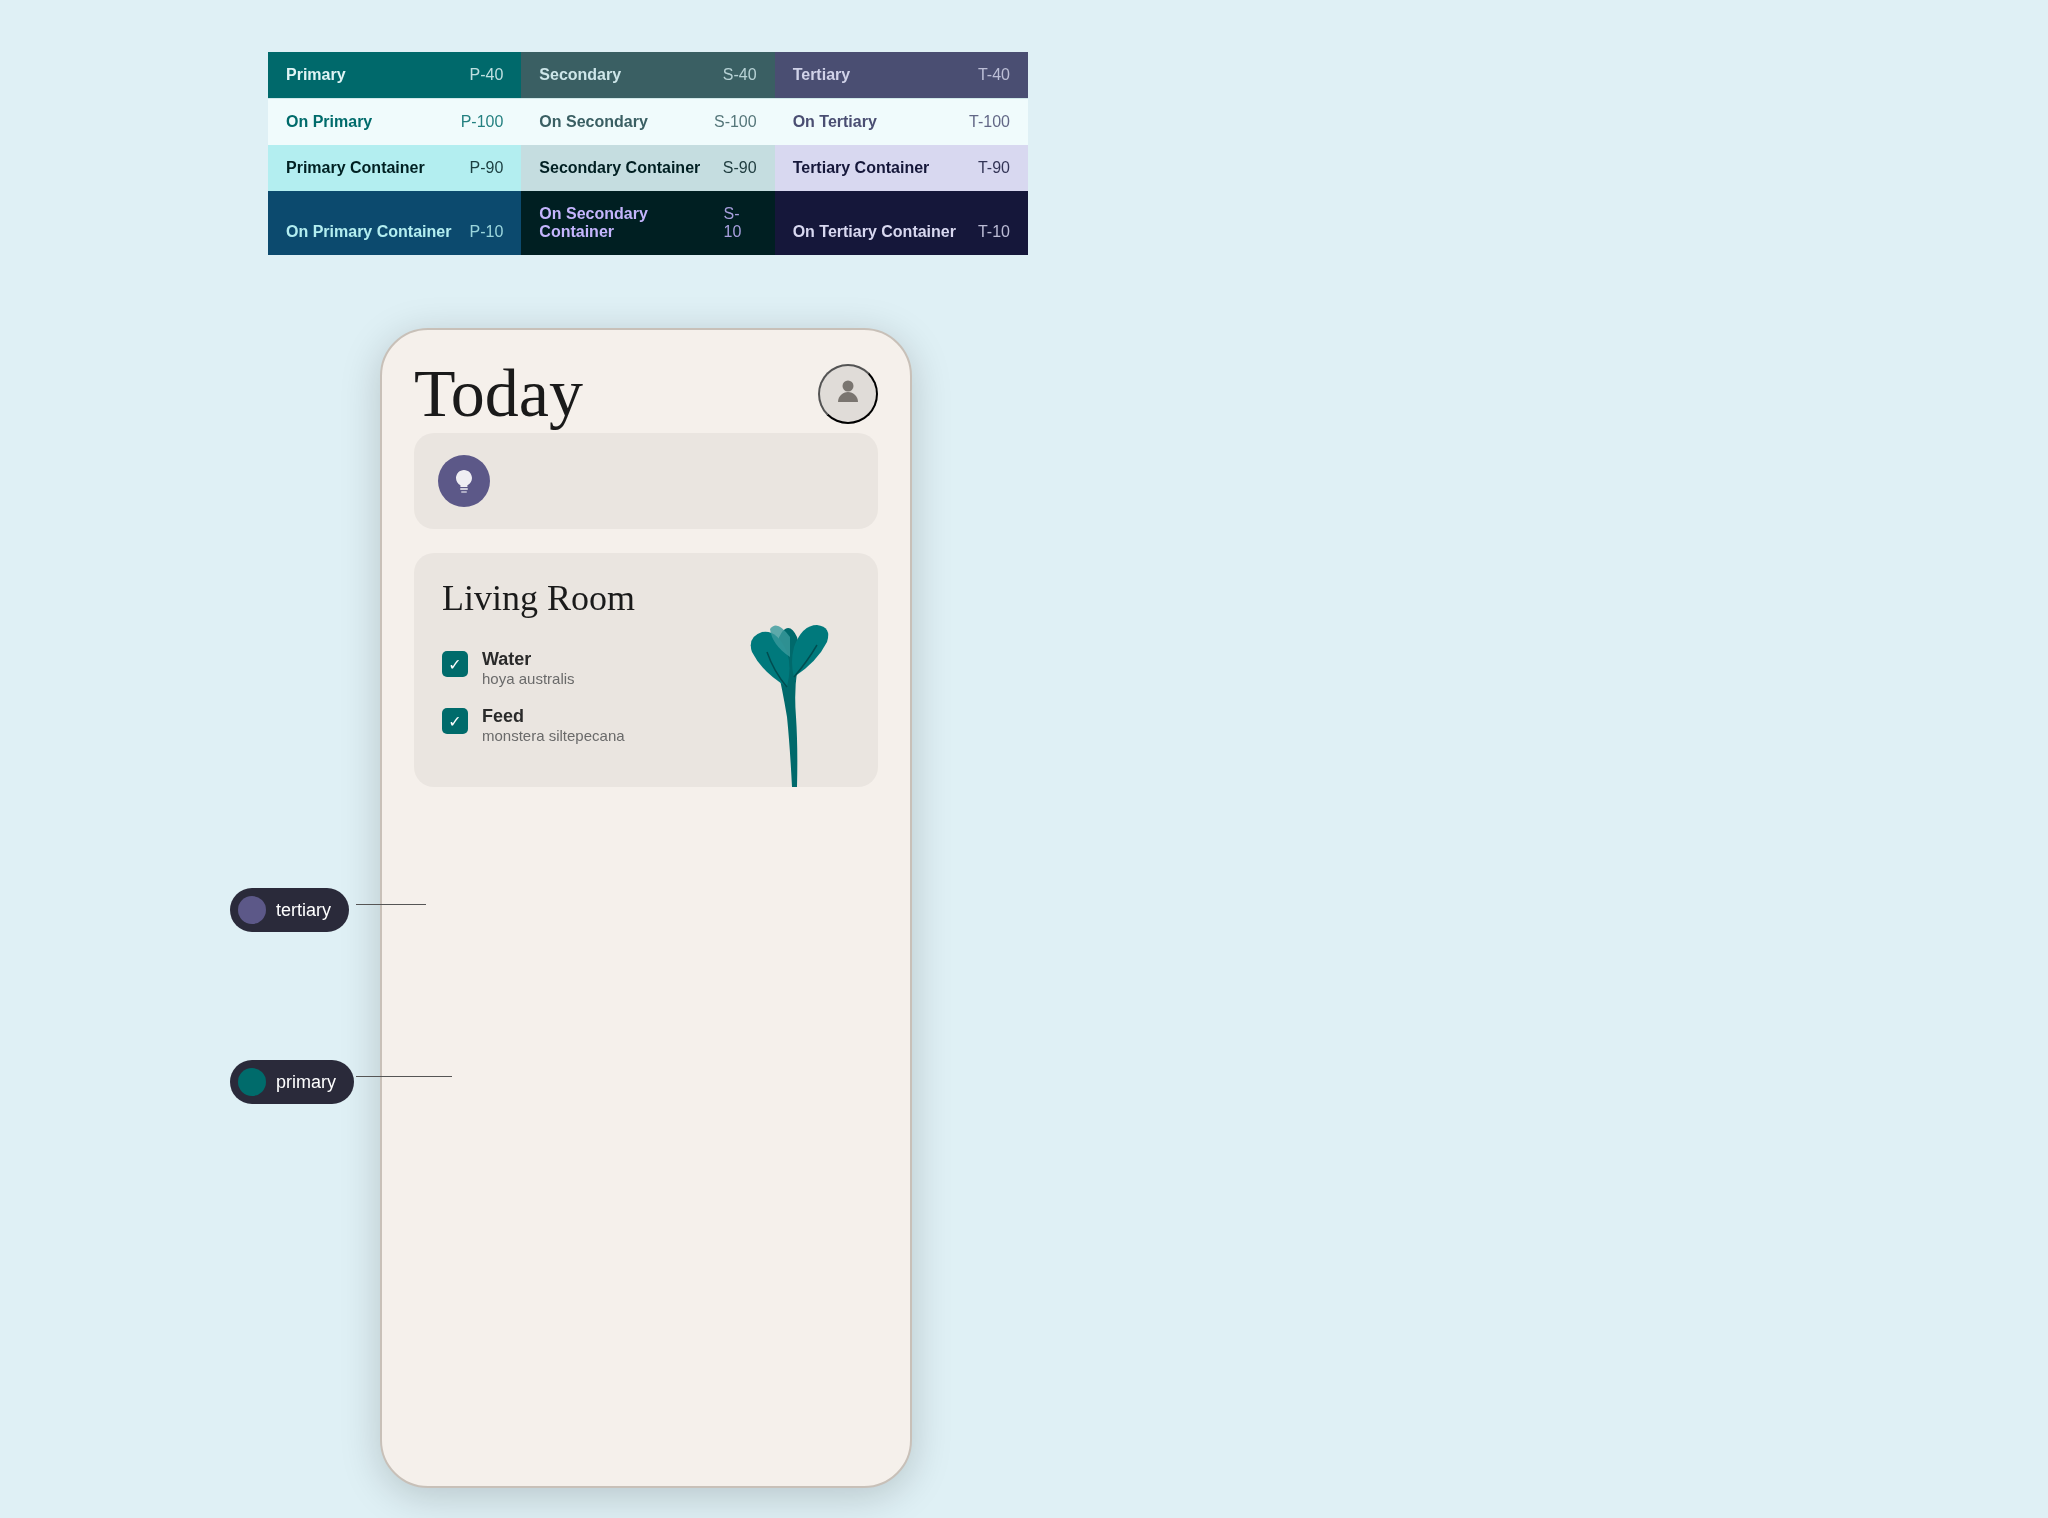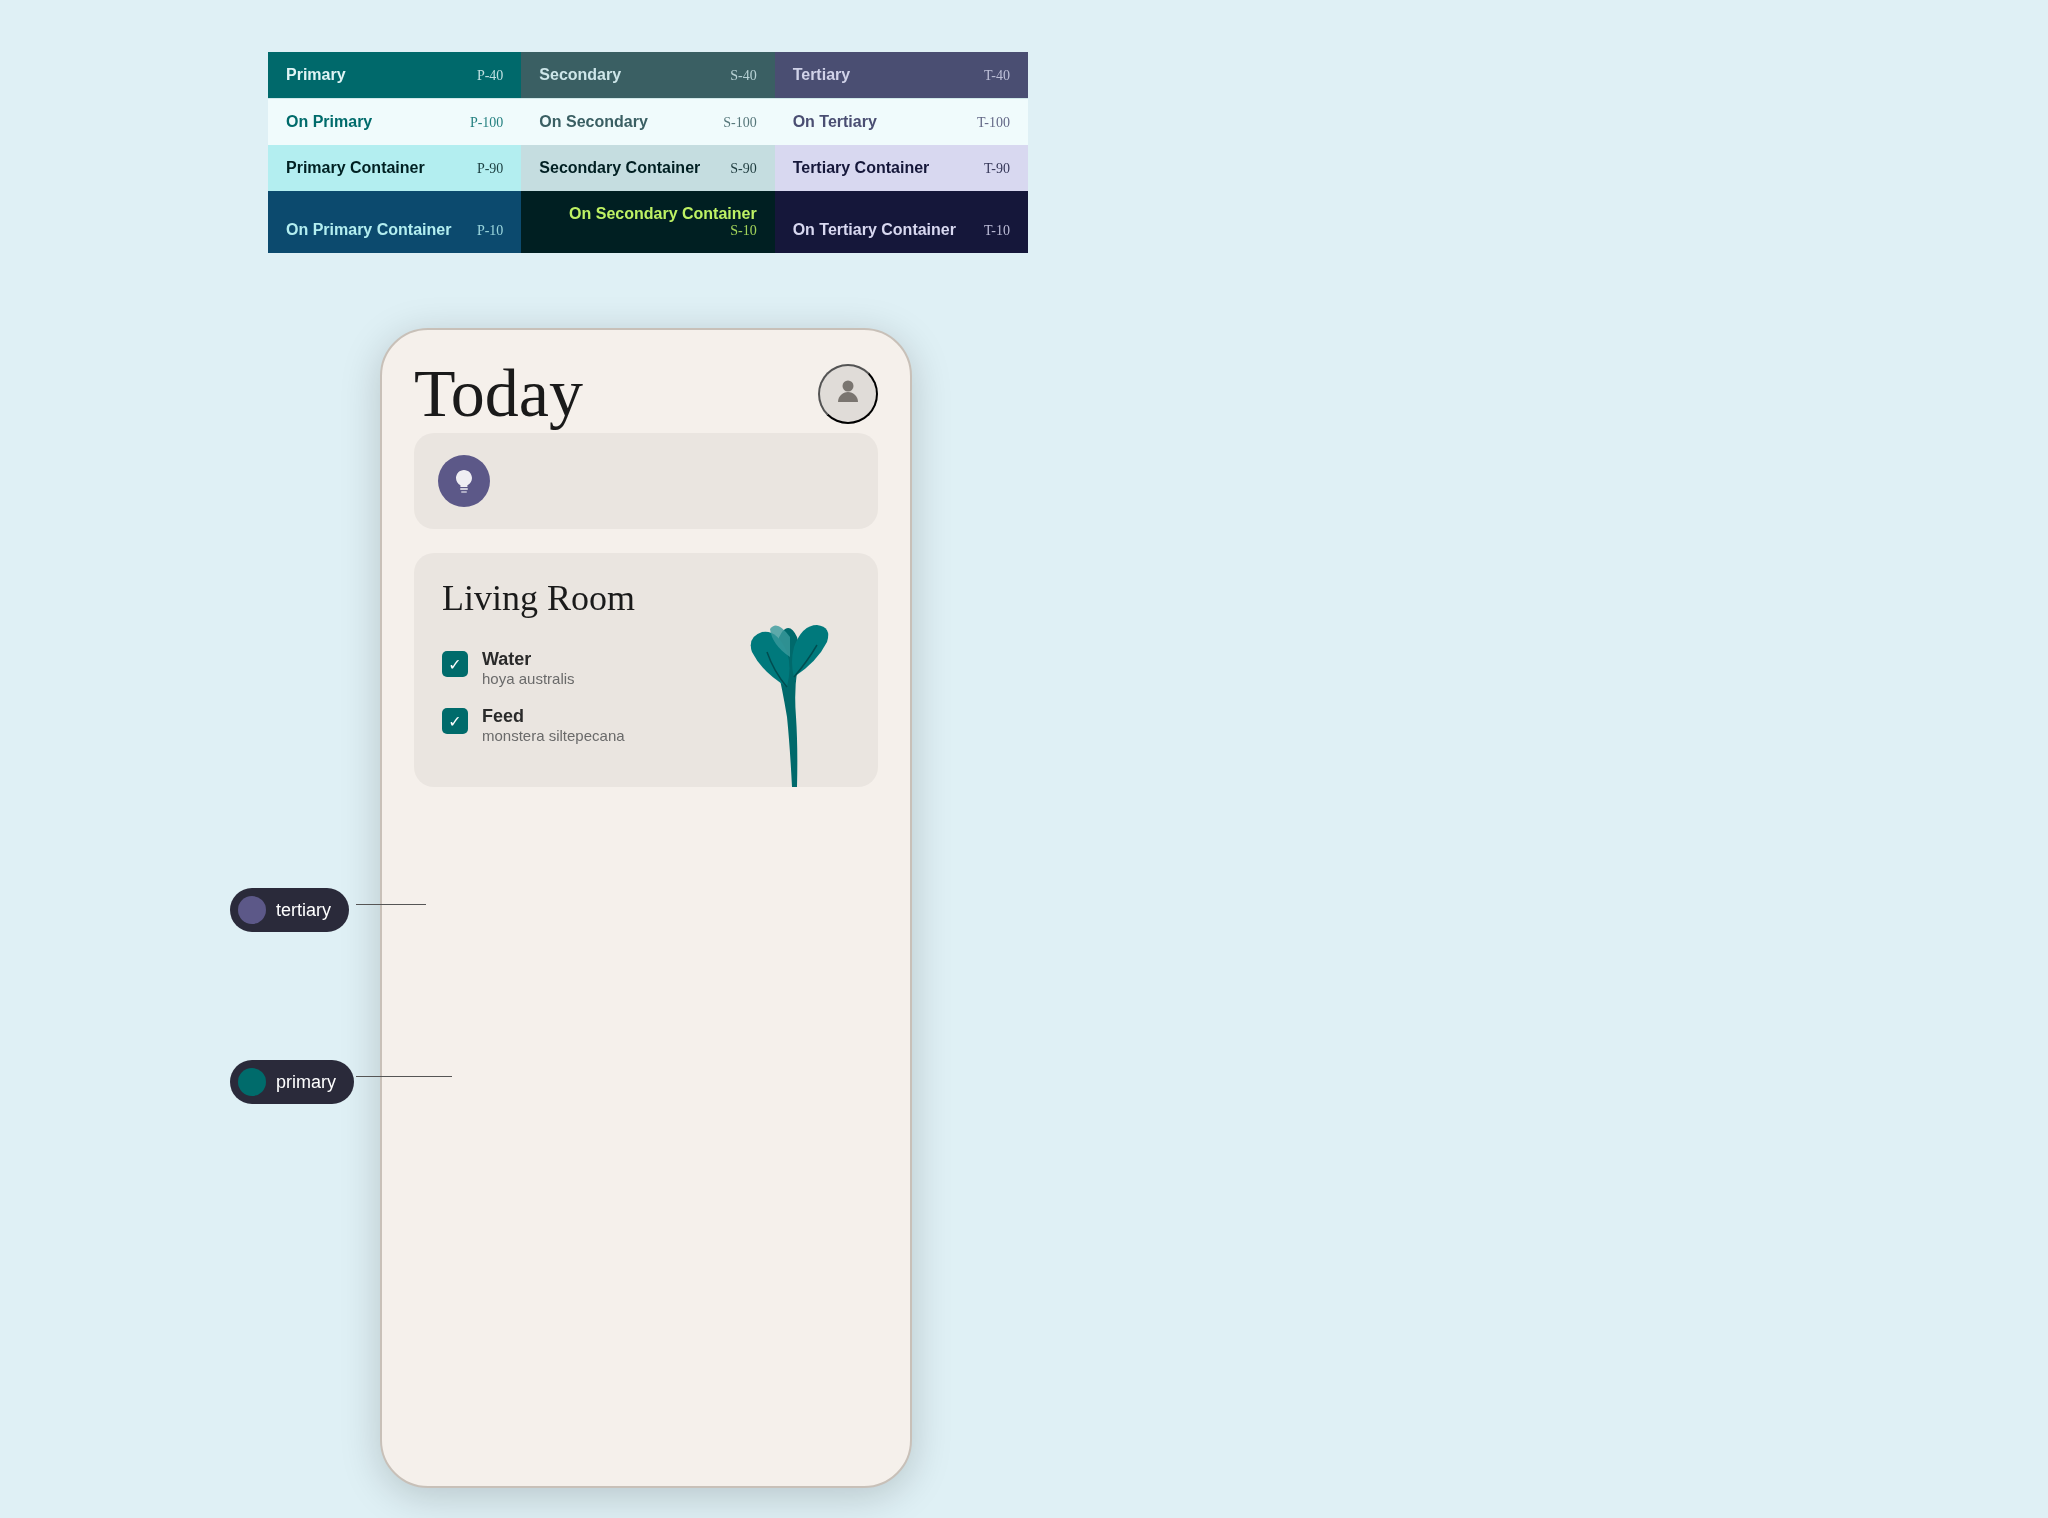--- a/index.html
+++ b/index.html
@@ -28,40 +28,40 @@
     .swatch {
       display: flex;
       justify-content: space-between;
       align-items: flex-end;
       padding: 14px 18px;
       font-size: 16px;
       font-weight: 500;
     }
 
     .swatch-label { font-weight: 600; }
-    .swatch-code { font-size: 14px; opacity: 0.85; font-family: Liberation Serif, serif; }
+    .swatch-code { font-size: 16px; opacity: 0.85; }
 
     
     .primary-40   { background: #00696b; color: #e0f4f5; }
     .secondary-40 { background: #3a5f63; color: #cde6e9; }
     .tertiary-40  { background: #4a4e72; color: #d0d2e8; }
 
     
     .on-primary-100   { background: #f0fbfc; color: #006b6b; border-top: 1px solid #d0e8e9; }
     .on-secondary-100 { background: #f0fbfc; color: #3a5f63; border-top: 1px solid #d0e8e9; text-align: right; }
     .on-tertiary-100  { background: #f0fbfc; color: #4a4e72; border-top: 1px solid #d0e8e9; }
 
     
     .primary-container-90   { background: #b3eef0; color: #002022; gap: 41px; }
     .secondary-container-90 { background: #c5dde0; color: #001f22; }
     .tertiary-container-90  { background: #d8d8f0; color: #15173a; }
 
     
     .on-primary-container-10   { background: #0c4a6e; color: #b3eef0; }
-    .on-secondary-container-10 { background: #001f22; color: #bef264; flex-direction: column; }
+    .on-secondary-container-10 { background: #001f22; color: #c4b5fd; }
     .on-tertiary-container-10  { background: #15173a; color: #d8d8f0; }
 
     
     .phone-wrapper {
       position: absolute;
       top: 328px;
       left: 380px;
       width: 532px;
       height: 1160px;
     }

